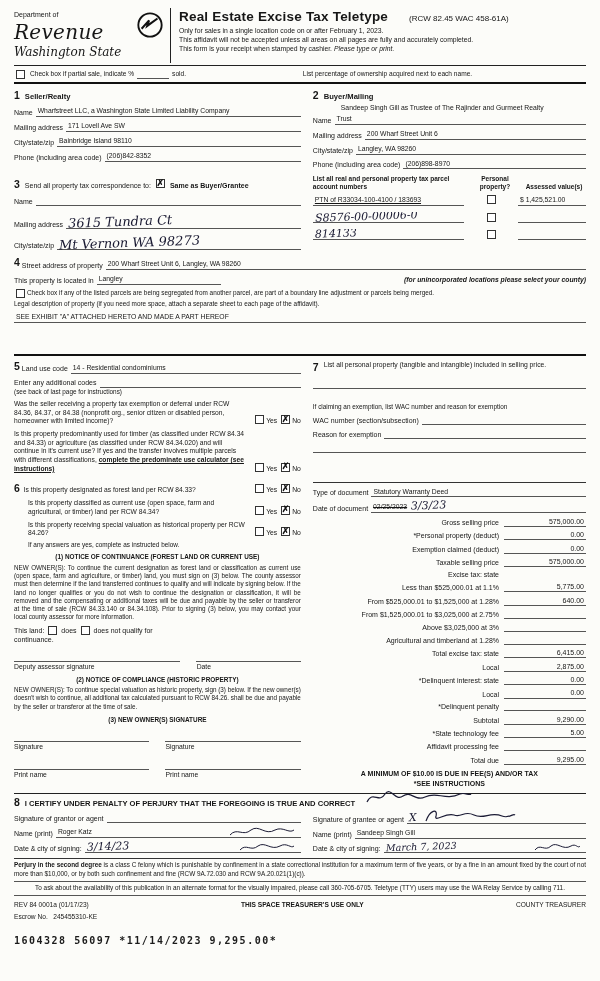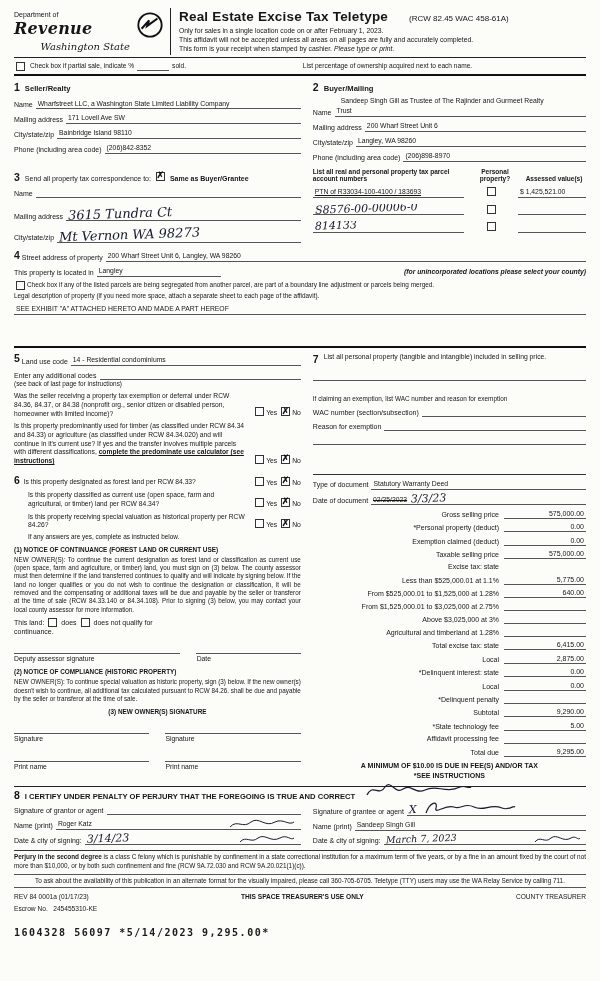--- a/index.html
+++ b/index.html
@@ -1,31 +1,31 @@
 <!DOCTYPE html>
 <html><head>
 <meta charset="utf-8">
 <style>
   html,body{margin:0;padding:0;background:#d8d8d4;}
   .page{
     width:600px;height:981px;margin:0 auto;background:#fcfcf9;color:#161616;
     font-family:"Liberation Sans",sans-serif;font-size:7px;line-height:1.3;
     padding:8px 14px 4px 14px;box-sizing:border-box;position:relative;overflow:hidden;
   }
-  .b{font-weight:700;}
+  .b{font-weight:700;text-align:center;}
   .it{font-style:italic;}
   .u{text-decoration:underline;}
   .small{font-size:6.4px;}
   
   .hdr{display:flex;border-bottom:1px solid #222;padding-bottom:2px;}
   .hdr-left{width:150px;border-right:1px solid #222;padding:2px 6px 2px 0;display:flex;gap:4px;}
   .dept-text{flex:1;}
   .dept{font-size:7px;}
-  .revenue{font-family:"DejaVu Serif",serif;font-weight:700;font-style:italic;font-size:16px;letter-spacing:.3px;}
-  .wastate{font-family:"DejaVu Serif",serif;font-style:italic;font-size:10px;text-align:right;padding-right:2px;}
+  .revenue{font-family:"DejaVu Serif",serif;font-weight:400;font-style:italic;font-size:20px;letter-spacing:.3px;}
+  .wastate{font-family:"DejaVu Serif",serif;font-style:italic;font-size:12px;text-align:left;padding-right:2px;}
   .logo{flex-shrink:0;margin-top:1px;}
   .hdr-right{flex:1;padding-left:8px;}
   .title{font-size:13.5px;font-weight:700;letter-spacing:.2px;}
   .rcw{font-size:8px;margin-left:19px;}
   .note{font-size:6.8px;line-height:1.35;}
   .formno{font-weight:700;font-size:10px;margin-top:2px;}
   .partial-row{display:flex;align-items:flex-end;gap:3px;font-size:6.6px;margin-top:3px;}
   .partial-row .gap{flex:1;}
   .thick-hr{border-top:2px solid #111;margin:3px 0 2px 0;}
   
@@ -531,15 +531,15 @@
   <div class="footrow">
     <span>REV 84 0001a (01/17/23)</span>
     <span class="b">THIS SPACE TREASURER'S USE ONLY</span>
     <span>COUNTY TREASURER</span>
   </div>
   <div class="escrow">
     <span>Escrow No.</span>&nbsp;&nbsp;
     <span>245455310-KE</span>
   </div>
 
-  <div class="stamp">1604328 56097 *5/14/2023 9,295.00*</div>
+  <div class="stamp">1604328 56097 *11/14/2023 9,295.00*</div>
 
 </div>
 
 </body></html>

